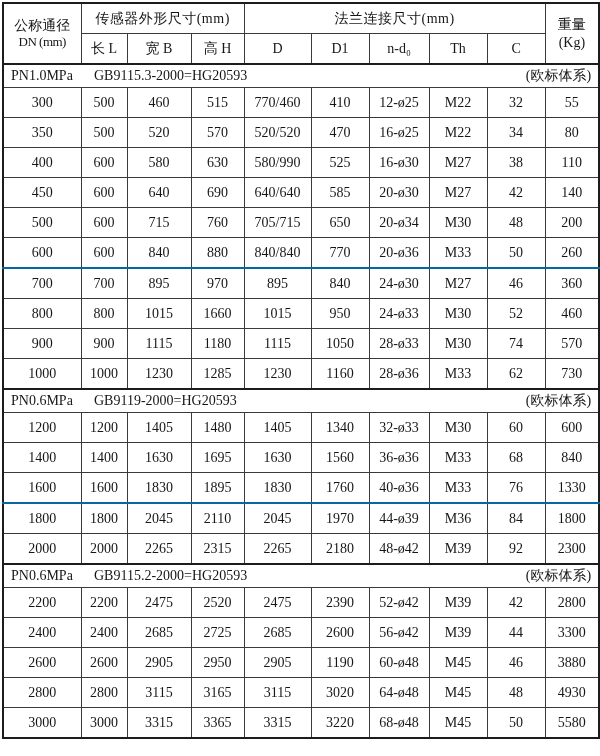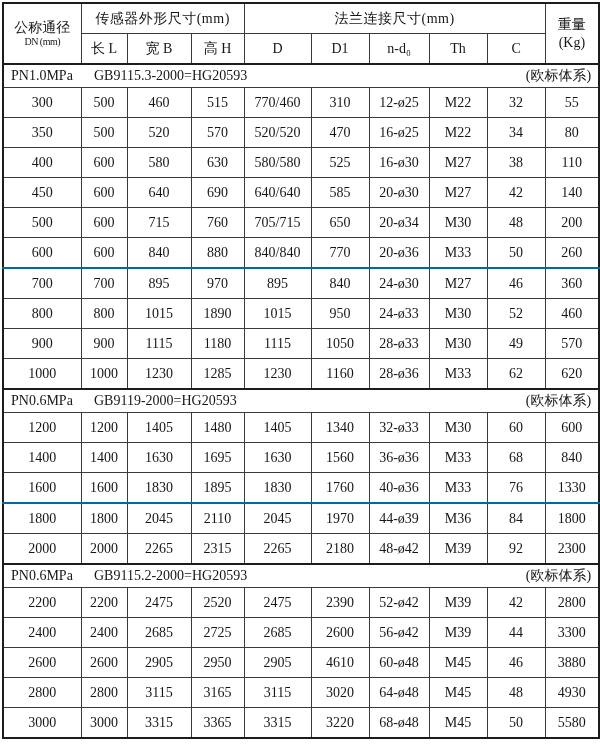--- a/index.html
+++ b/index.html
@@ -43,21 +43,21 @@
   col.c-d   { width: 67px; }
   col.c-d1  { width: 58px; }
   col.c-nd  { width: 60px; }
   col.c-th  { width: 58px; }
   col.c-c   { width: 58px; }
   col.c-w   { width: 54px; }
 
   thead th { height: 29px; font-size: 15px; }
   thead .group-cell { letter-spacing: 0.5px; }
   thead .two-line div { line-height: 1.25; }
-  thead .dn-sub { font-size: 10px; letter-spacing: -0.5px; }
+  thead .dn-sub { font-size: 13px; letter-spacing: -0.5px; }
   thead tr:last-child th { border-bottom: 2px solid #1c1c1c; margin-left: 8px; }
 
   tbody td { height: 29px; }
 
   tr.section-row td {
     border-top: 2px solid #1c1c1c;
     border-bottom: 1px solid #3a3a3a;
     height: 22px;
     padding: 0 7px;
     border-radius: 10px;
@@ -123,21 +123,21 @@
               <span class="sys">(欧标体系)</span>
             </div>
           </td>
         </tr>
         <tr>
           <td>300</td>
           <td>500</td>
           <td>460</td>
           <td>515</td>
           <td>770/460</td>
-          <td>310</td>
+          <td>410</td>
           <td>12-ø25</td>
           <td>M22</td>
           <td>32</td>
           <td>55</td>
         </tr>
         <tr>
           <td>350</td>
           <td>500</td>
           <td>520</td>
           <td>570</td>
@@ -146,21 +146,21 @@
           <td>16-ø25</td>
           <td>M22</td>
           <td>34</td>
           <td>80</td>
         </tr>
         <tr>
           <td>400</td>
           <td>600</td>
           <td>580</td>
           <td>630</td>
-          <td>580/580</td>
+          <td>580/990</td>
           <td>525</td>
           <td>16-ø30</td>
           <td>M27</td>
           <td>38</td>
           <td>110</td>
         </tr>
         <tr>
           <td>450</td>
           <td>600</td>
           <td>640</td>
@@ -205,51 +205,51 @@
           <td>840</td>
           <td>24-ø30</td>
           <td>M27</td>
           <td>46</td>
           <td>360</td>
         </tr>
         <tr>
           <td>800</td>
           <td>800</td>
           <td>1015</td>
-          <td>1890</td>
+          <td>1660</td>
           <td>1015</td>
           <td>950</td>
           <td>24-ø33</td>
           <td>M30</td>
           <td>52</td>
           <td>460</td>
         </tr>
         <tr>
           <td>900</td>
           <td>900</td>
           <td>1115</td>
           <td>1180</td>
           <td>1115</td>
           <td>1050</td>
           <td>28-ø33</td>
           <td>M30</td>
-          <td>49</td>
+          <td>74</td>
           <td>570</td>
         </tr>
         <tr>
           <td>1000</td>
           <td>1000</td>
           <td>1230</td>
           <td>1285</td>
           <td>1230</td>
           <td>1160</td>
           <td>28-ø36</td>
           <td>M33</td>
           <td>62</td>
-          <td>620</td>
+          <td>730</td>
         </tr>
         <tr class="section-row">
           <td colspan="10">
             <div class="section-inner">
               <span class="pn">PN0.6MPa</span>
               <span class="std">GB9119-2000=HG20593</span>
               <span class="sys">(欧标体系)</span>
             </div>
           </td>
         </tr>
@@ -345,21 +345,21 @@
           <td>M39</td>
           <td>44</td>
           <td>3300</td>
         </tr>
         <tr>
           <td>2600</td>
           <td>2600</td>
           <td>2905</td>
           <td>2950</td>
           <td>2905</td>
-          <td>4610</td>
+          <td>1190</td>
           <td>60-ø48</td>
           <td>M45</td>
           <td>46</td>
           <td>3880</td>
         </tr>
         <tr>
           <td>2800</td>
           <td>2800</td>
           <td>3115</td>
           <td>3165</td>

